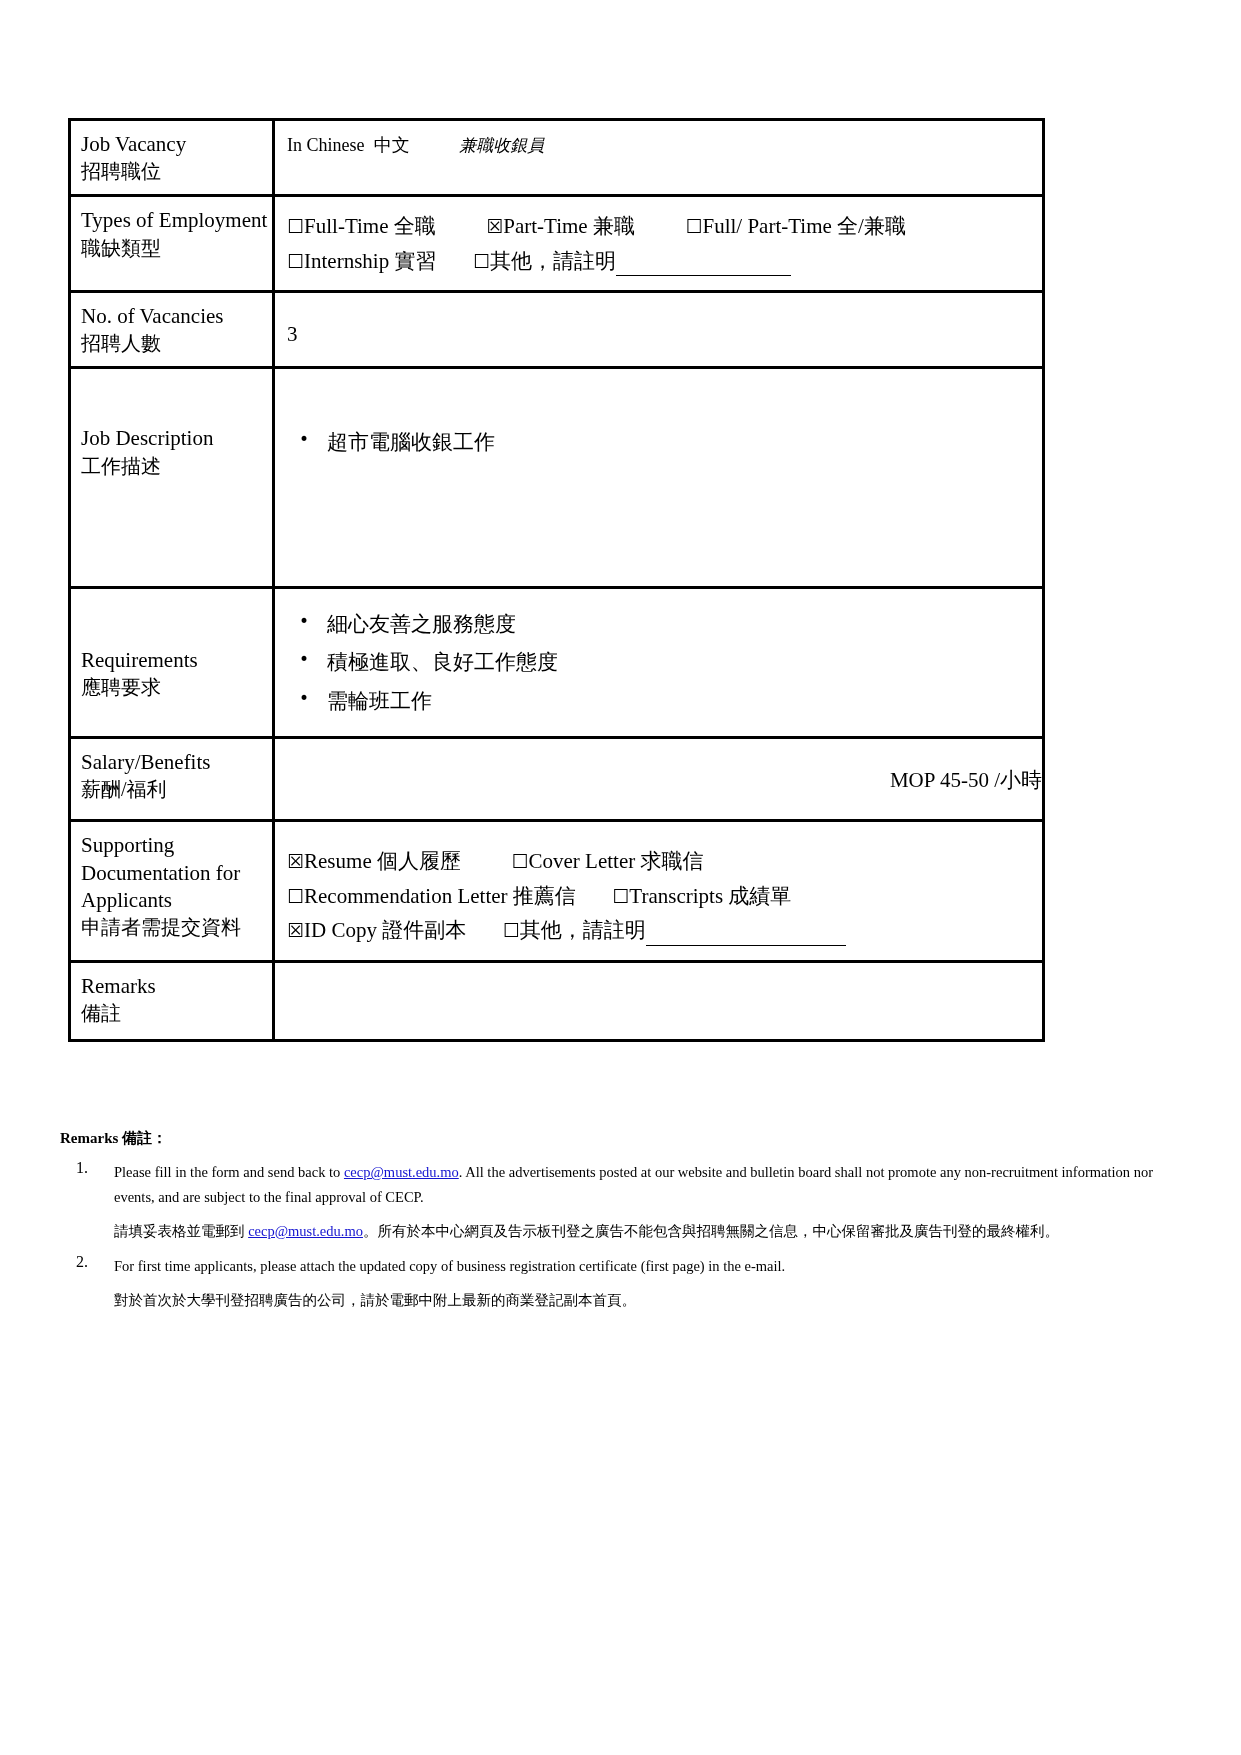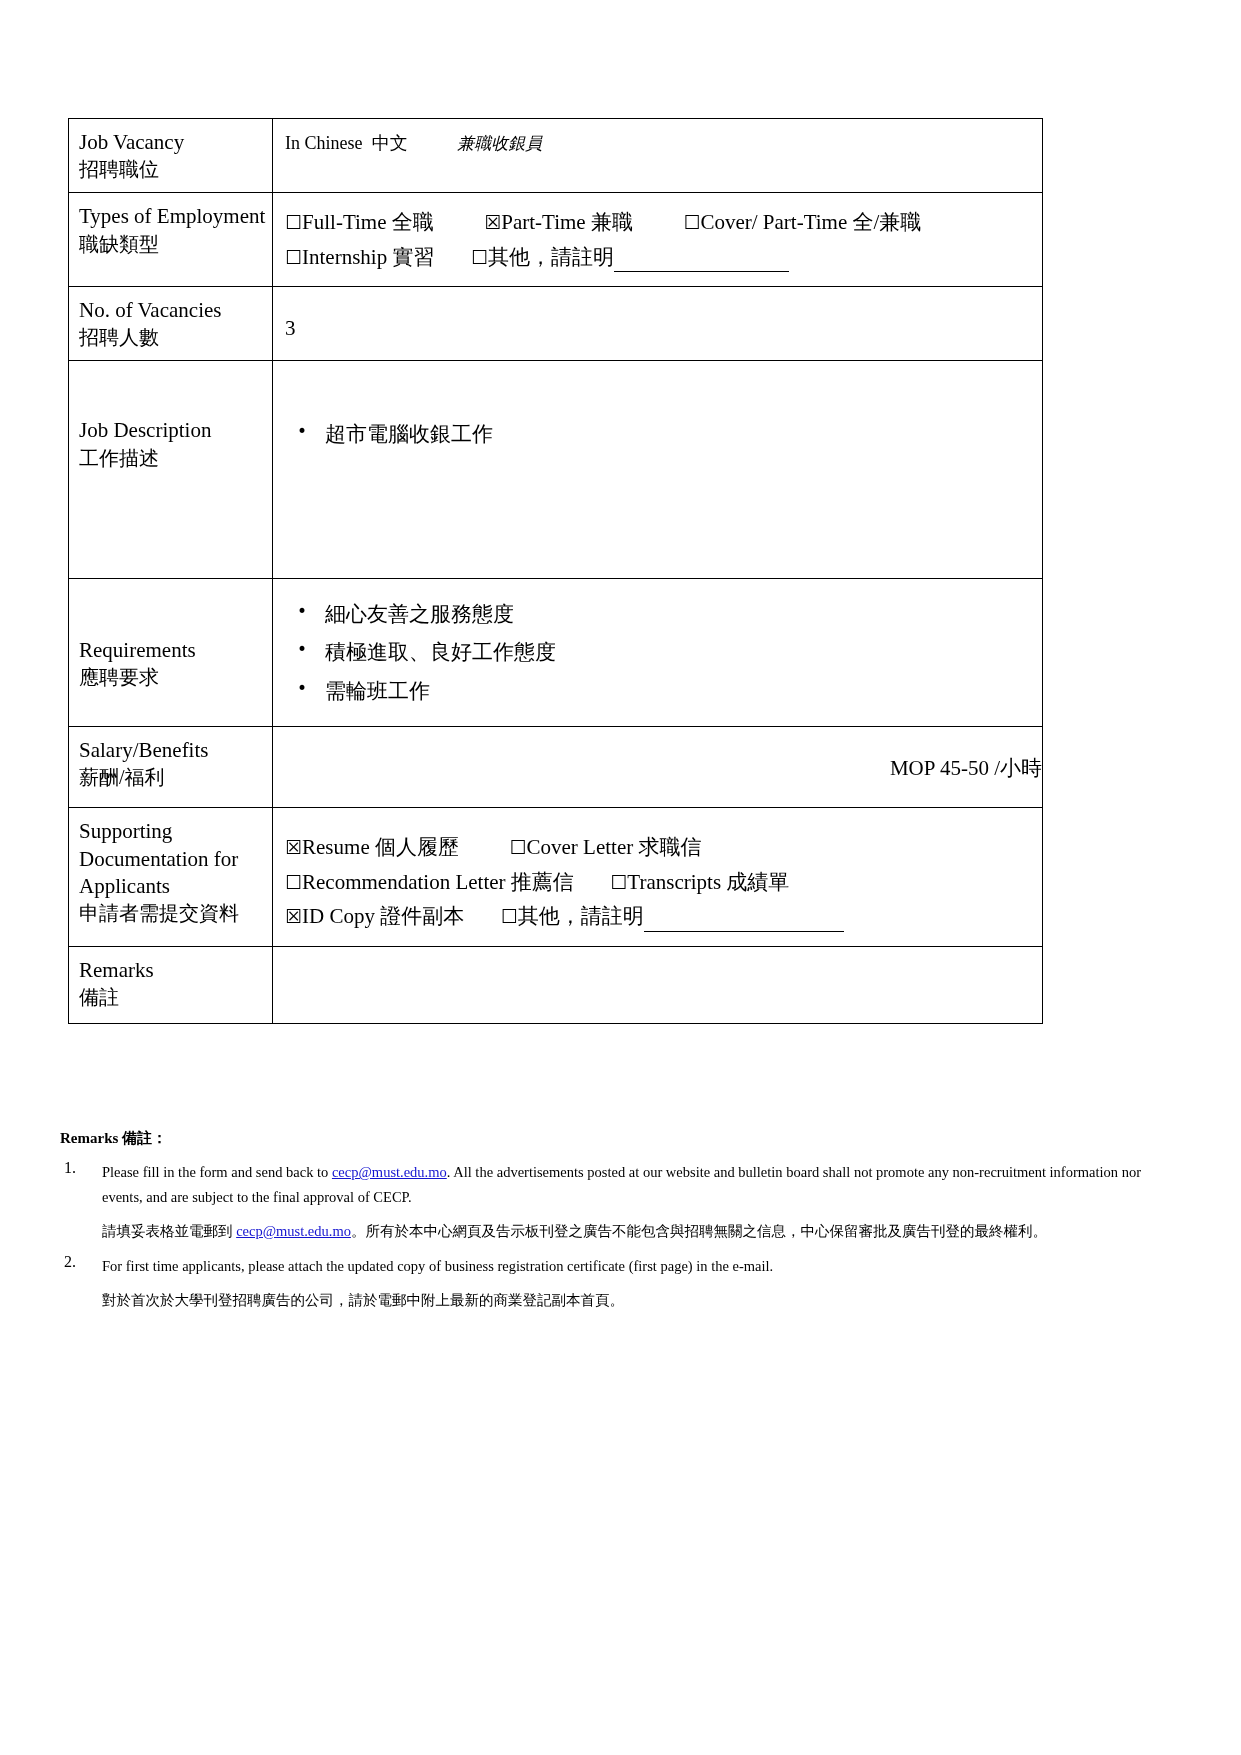--- a/index.html
+++ b/index.html
@@ -24,21 +24,21 @@
   
   .form-table {
     position: absolute;
     left: 68px;
     top: 118px;
     width: 974px;
     border-collapse: collapse;
     table-layout: fixed;
   }
   .form-table td {
-    border: 1px solid #000000;
+    border: 3px solid #000000;
     vertical-align: top;
     padding: 0;
   }
   .col-label { width: 204px; }
   .col-value { width: 770px; }
 
   .label-cell {
     padding: 10px 0 10px 10px;
     line-height: 1.30;
     font-size: 21px;
@@ -115,21 +115,21 @@
     font-size: 15px;
     line-height: 1.0;
   }
   .remarks-title {
     font-weight: bold;
     font-size: 15px;
     margin-bottom: 14px;
   }
   .remarks-title .zh { font-weight: bold; }
   ol.notes {
-    margin: 0;
+    margin: 12px;
     padding: 0;
     list-style: none;
     counter-reset: note;
   }
   ol.notes > li {
     position: relative;
     padding-left: 42px;
     margin-bottom: 10px;
     counter-increment: note;
   }
@@ -195,21 +195,21 @@
             <span class="zh">職缺類型</span>
           </div>
         </td>
         <td>
           <div class="value-cell">
             <div class="chk-line">
               <span><span class="chk">☐</span><span>Full-Time</span> <span>全職</span></span>
               <span class="gapmd"></span>
               <span><span class="chk">☒</span><span>Part-Time</span> <span>兼職</span></span>
               <span class="gapmd"></span>
-              <span><span class="chk">☐</span><span>Cover/ Part-Time</span> <span>全/兼職</span></span>
+              <span><span class="chk">☐</span><span>Full/ Part-Time</span> <span>全/兼職</span></span>
             </div>
             <div class="chk-line">
               <span><span class="chk">☐</span><span>Internship</span> <span>實習</span></span>
               <span class="gapsm"></span>
               <span><span class="chk">☐</span><span>其他，請註明</span></span><span class="blankline short"></span>
             </div>
           </div>
         </td>
       </tr>
 

